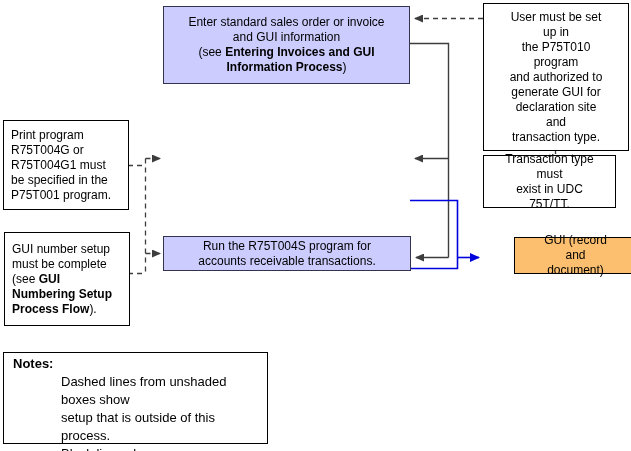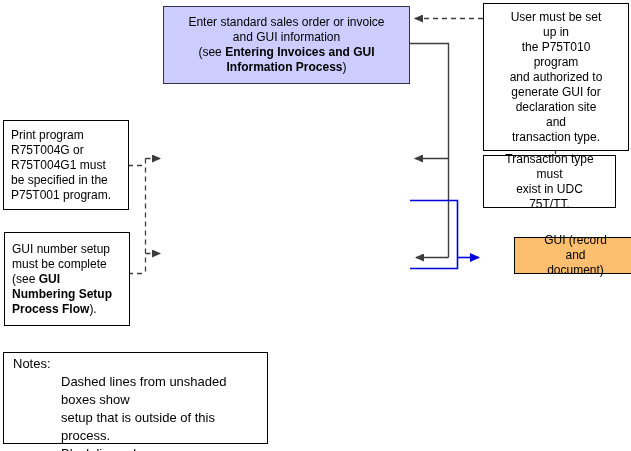--- a/index.html
+++ b/index.html
@@ -14,21 +14,21 @@
   .box .txt{white-space:pre-line;}
   .box.shaded{background:var(--shaded,#ccccff);border-color:#33334d;}
   .box.output{background:var(--output,#fbbf6f);border-color:#000;}
   .vcenter{display:flex;align-items:center;justify-content:center;text-align:center;padding:2px 20px;}
   .ltext{padding:5px 7px;text-align:left;display:flex;align-items:center;}
   .notes{
     position:absolute;box-sizing:border-box;border:1px solid #000;background:#fff;
     left:3px;top:352px;width:265px;height:92px;padding:2px 9px;
     font-size:13px;line-height:18px;
   }
-  .notes .nt{font-weight:normal;}
+  .notes .nt{font-weight:bold;}
   .notes .nb{white-space:pre-line;margin-left:48px;}
   .overlay{position:absolute;left:0;top:0;pointer-events:none;}
   .ln-dark{stroke:var(--dark-line,#3d3d3d);stroke-width:1.4;fill:none;}
   .ln-dash{stroke:var(--dark-line,#3d3d3d);stroke-width:1.3;stroke-dasharray:5 4;fill:none;}
   .ln-blue{stroke:var(--blue-line,#0000dd);stroke-width:1.6;fill:none;}
   .mk-dark{fill:var(--dark-line,#3d3d3d);}
   .mk-blue{fill:var(--blue-line,#0000dd);}
 </style>
 </head>
 <body>
@@ -62,20 +62,24 @@
   </svg>
 
   <div class="box shaded vcenter" style="left:163px;top:6px;width:247px;height:78px;">
     <div class="txt"><span>Enter standard sales order or invoice
 and GUI information
 (see </span><b>Entering Invoices and GUI
 Information Process</b><span>)</span></div>
   </div>
 
 
+  <div class="box shaded vcenter" style="left:163px;top:236px;width:248px;height:35px;">
+    <div class="txt">Run the R75T004S program for
+accounts receivable transactions.</div>
+  </div>
 
   <div class="box ltext" style="left:3px;top:120px;width:126px;height:90px;">
     <div class="txt">Print program
 R75T004G or
 R75T004G1 must
 be specified in the
 P75T001 program.</div>
   </div>
 
   <div class="box ltext" style="left:4px;top:232px;width:126px;height:94px;">

